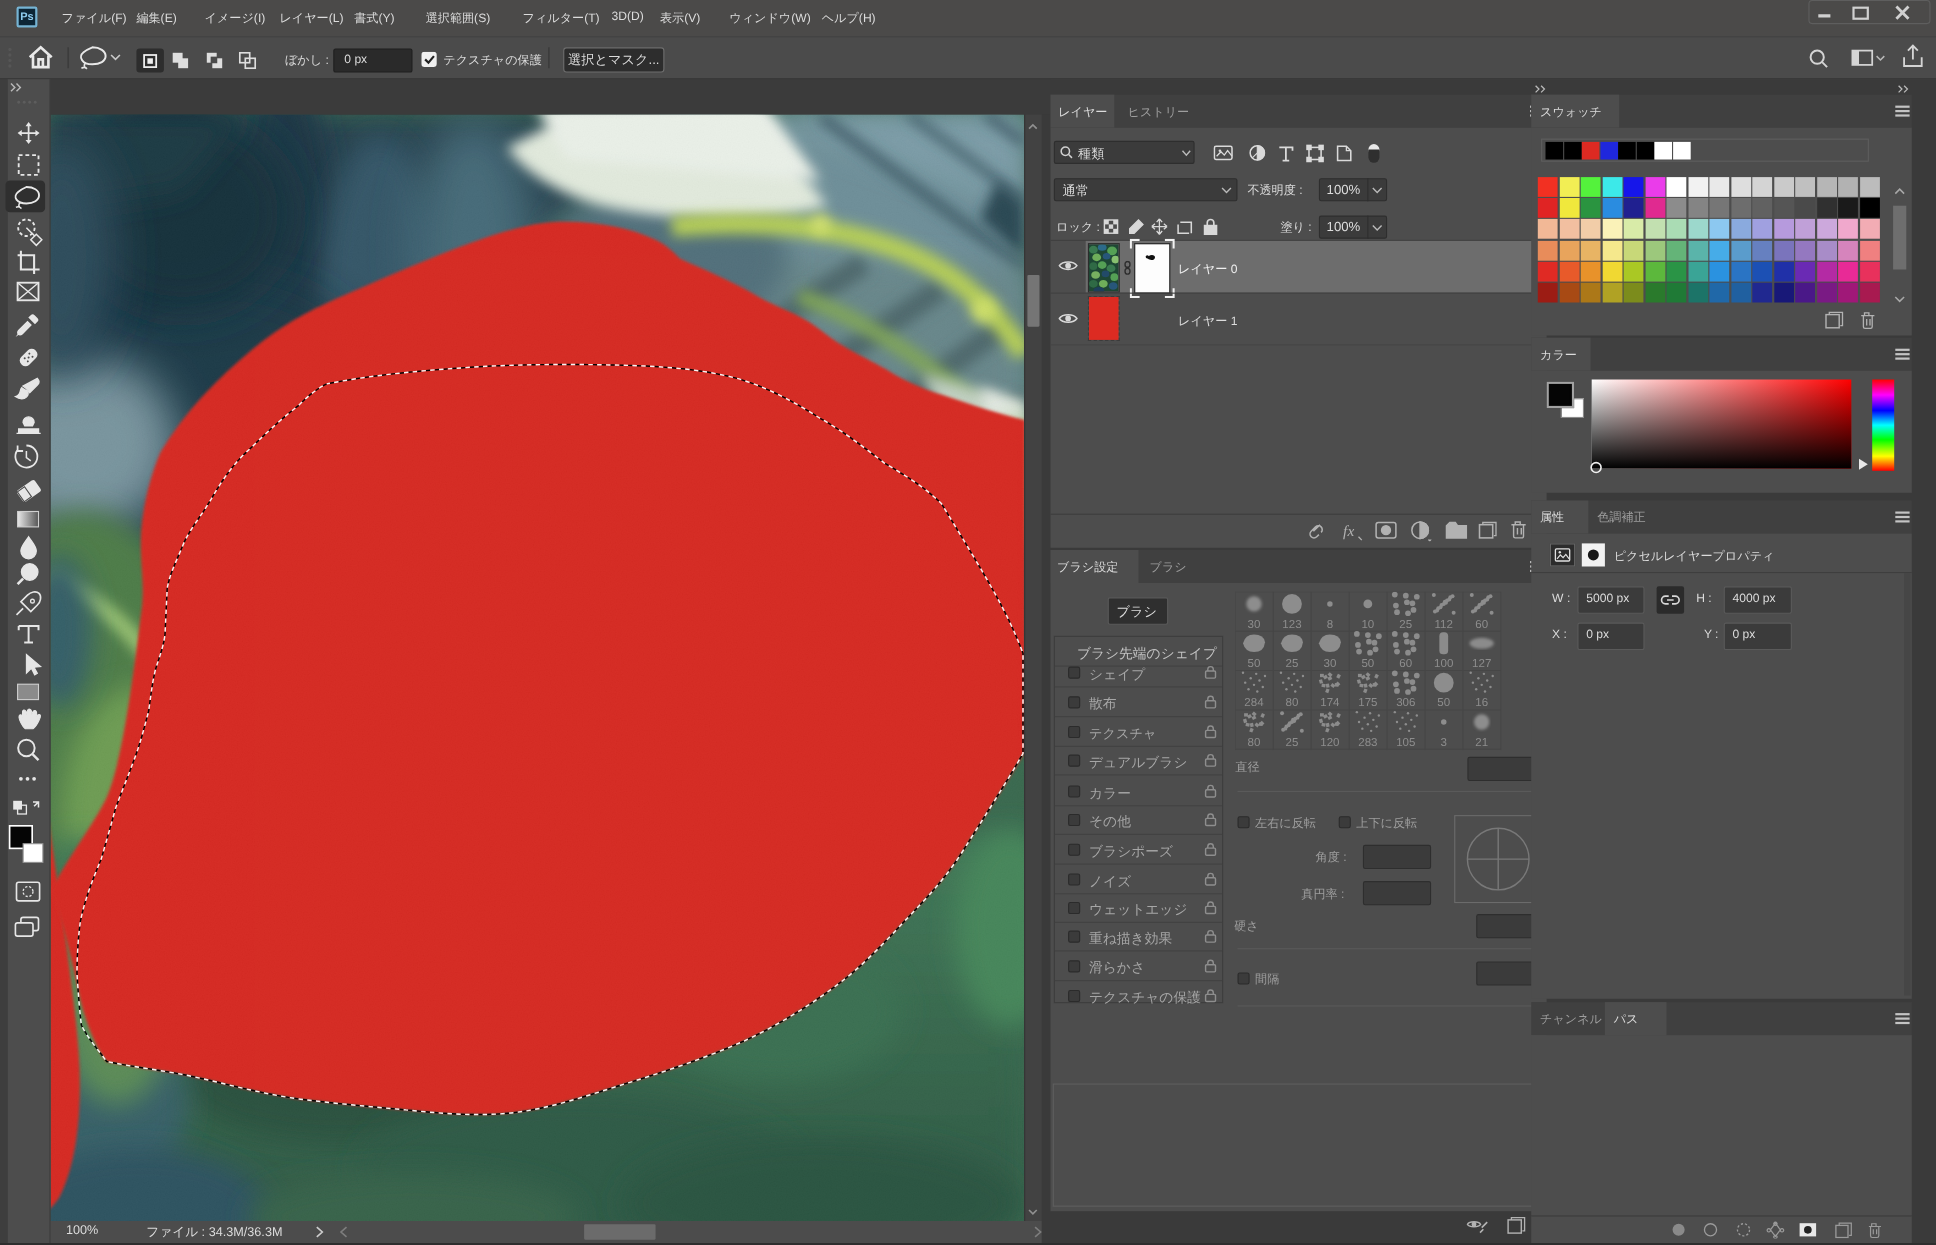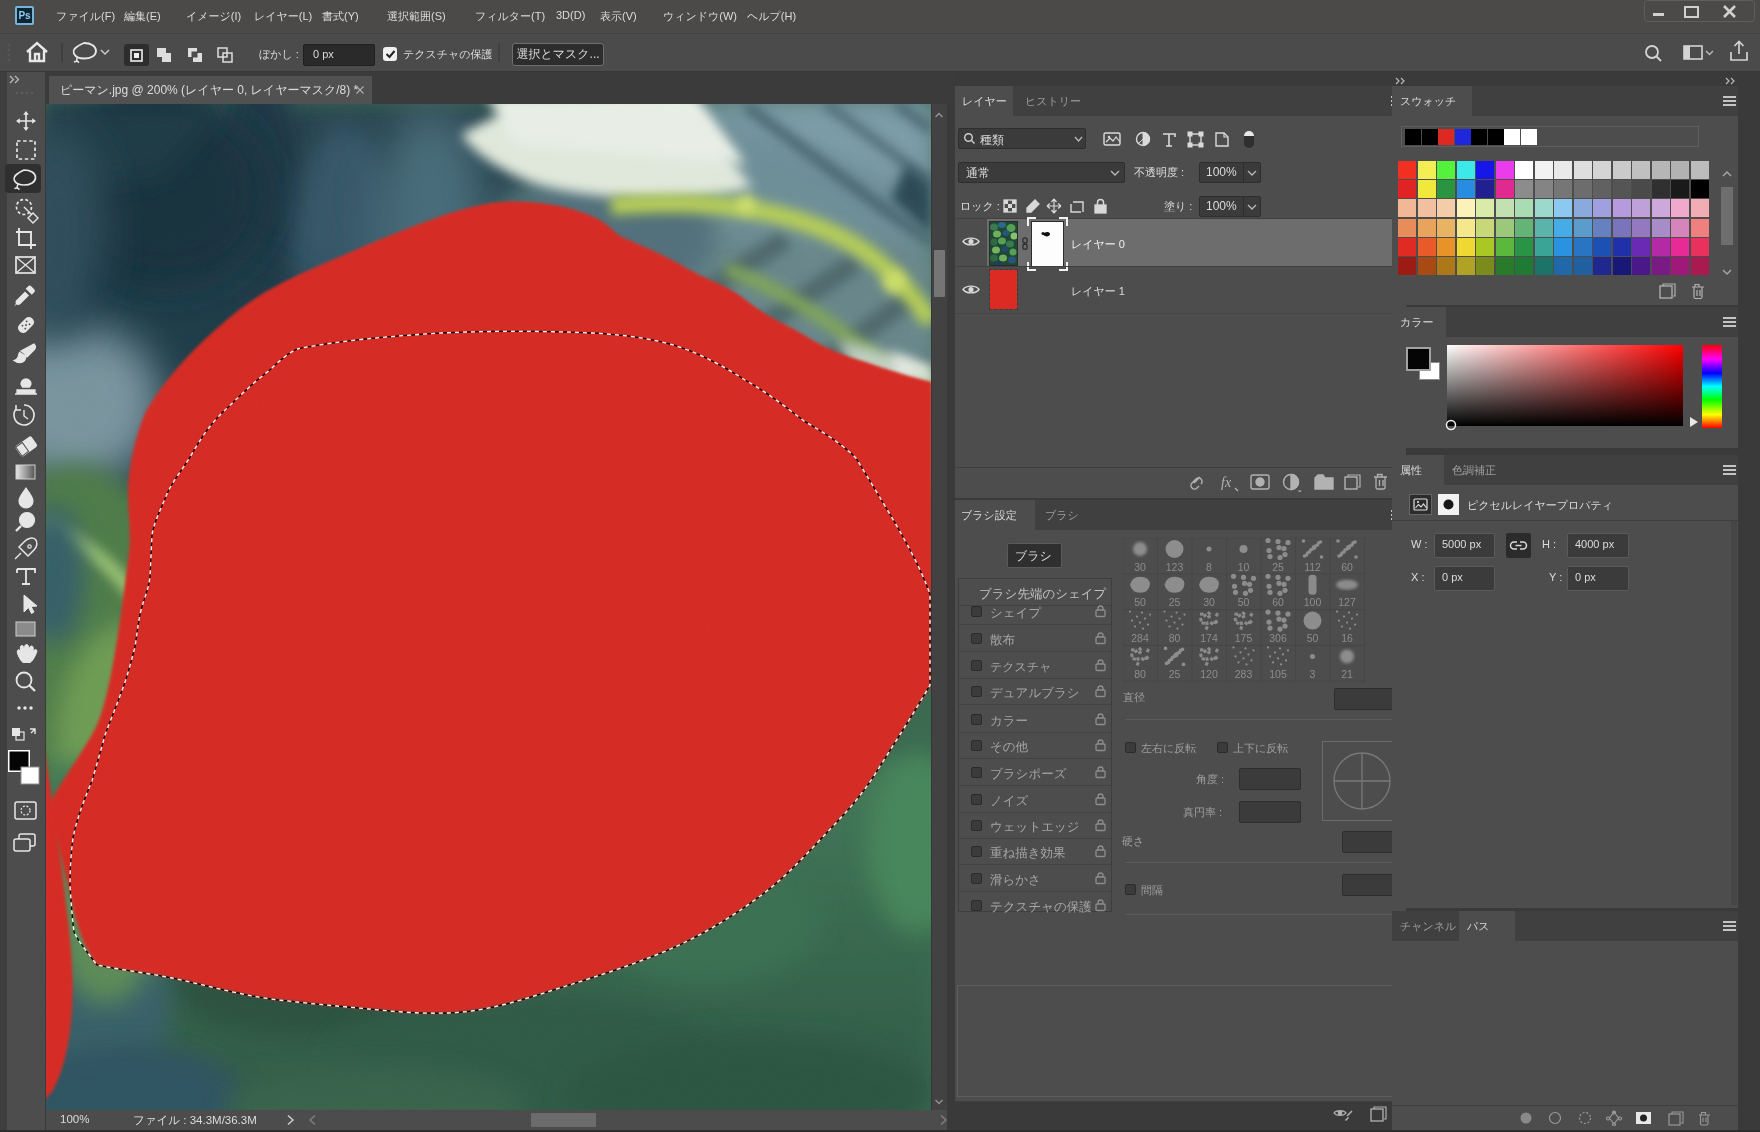--- a/index.html
+++ b/index.html
@@ -196,26 +196,20 @@
         <rect x="14" y="767" width="16" height="12" rx="2" fill="#4d4d4d" stroke="#e6e6e6" stroke-width="1.5"></rect>
 <defs>
           <linearGradient id="toolgrad" x1="0" y1="0" x2="1" y2="0">
             <stop offset="0" stop-color="#e8e8e8"></stop>
             <stop offset="1" stop-color="#555"></stop>
           </linearGradient>
         </defs>
 </svg></div>
 
 <div class="abs" style="left:46px;top:72px;width:909px;height:32px;background:#3b3b3b"></div>
-<div class="abs" style="left:49px;top:76px;width:323px;height:28px;background:#515151">
-      <span class="txt" style="position:absolute;left:11px;top:6px;font-size:12px">ピーマン.jpg @ 200% (レイヤー 0, レイヤーマスク/8) *</span>
-      <svg style="position:absolute;left:306px;top:9px" width="10" height="10" viewBox="0 0 10 10">
-        <path d="M1.5,1.5 L8.5,8.5 M8.5,1.5 L1.5,8.5" stroke="#aaaaaa" stroke-width="1.3"></path>
-      </svg>
-    </div>
 <div class="abs" id="canvasbox" style="left:46px;top:104px;width:885px;height:1006px;overflow:hidden">
 <svg width="885" height="1006" viewBox="0 0 885 1006">
 <defs>
 <filter id="f6" x="-60%" y="-60%" width="220%" height="220%">
             <feGaussianBlur stdDeviation="6"></feGaussianBlur>
           </filter>
 <filter id="f12" x="-60%" y="-60%" width="220%" height="220%">
             <feGaussianBlur stdDeviation="12"></feGaussianBlur>
           </filter>
 <filter id="f20" x="-60%" y="-60%" width="220%" height="220%">

